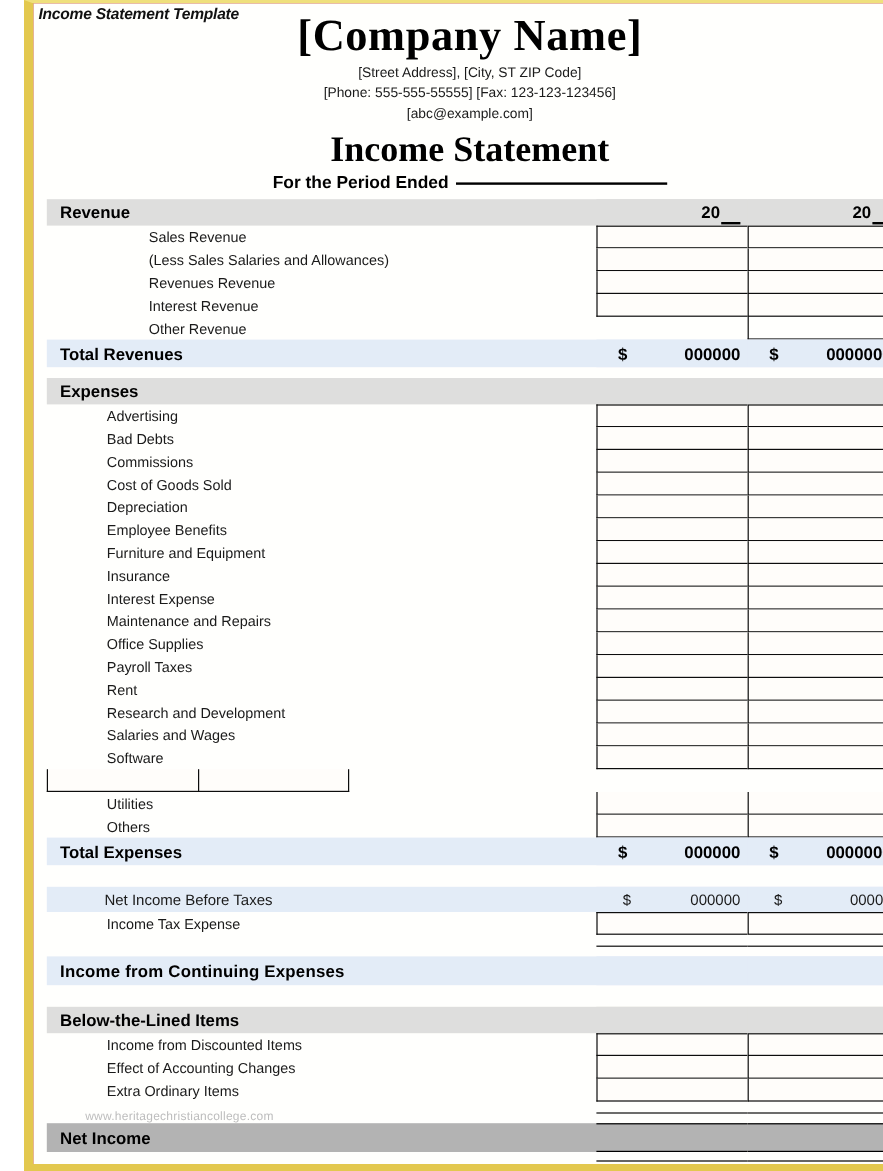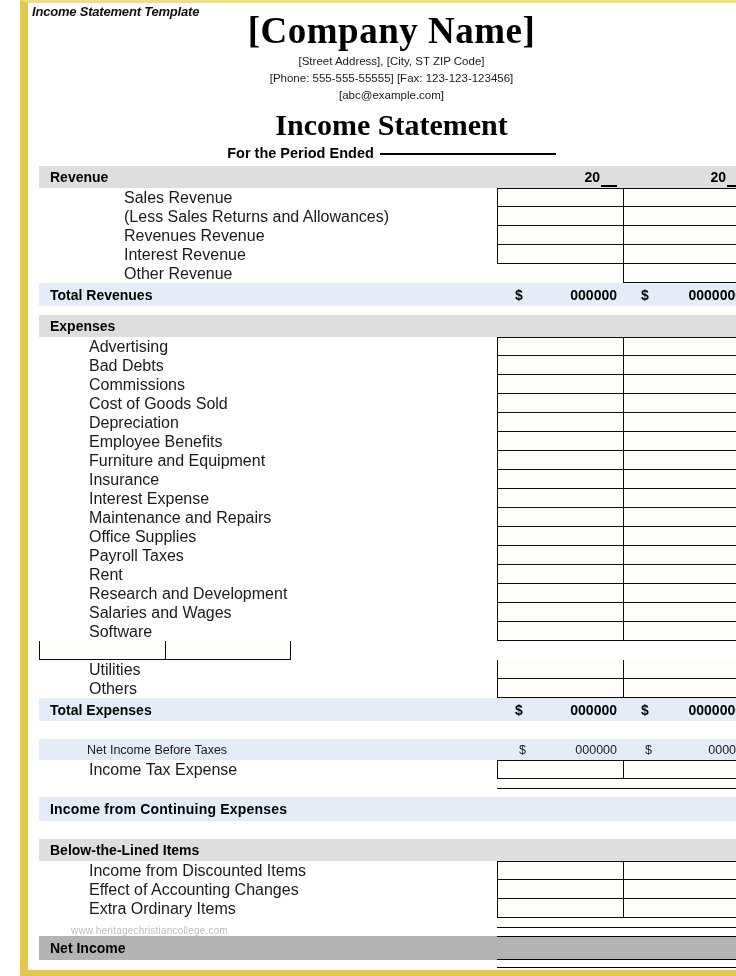--- a/index.html
+++ b/index.html
@@ -105,21 +105,21 @@
   .row {
     position: relative;
     display: flex;
     width: 710px;
     box-sizing: border-box;
   }
   .lab {
     box-sizing: border-box;
     width: 458px;
     flex: 0 0 458px;
-    font-size: 16px;
+    font-size: 12px;
     color: #1a1a1a;
     white-space: nowrap;
     display: flex;
     align-items: center;
   }
   .c1, .c2 {
     box-sizing: border-box;
     width: 126px;
     flex: 0 0 126px;
     font-size: 12.5px;
@@ -287,21 +287,21 @@
           <div class="yr"><span>20</span><u></u></div>
         </div>
       </div>
 
       <div class="row item rev first-boxed">
         <div class="lab">Sales Revenue</div>
         <div class="c1"></div>
         <div class="c2"></div>
       </div>
       <div class="row item rev">
-        <div class="lab">(Less Sales Returns and Allowances)</div>
+        <div class="lab">(Less Sales Salaries and Allowances)</div>
         <div class="c1"></div>
         <div class="c2"></div>
       </div>
       <div class="row item rev">
         <div class="lab">Revenues Revenue</div>
         <div class="c1"></div>
         <div class="c2"></div>
       </div>
       <div class="row item rev">
         <div class="lab">Interest Revenue</div>

